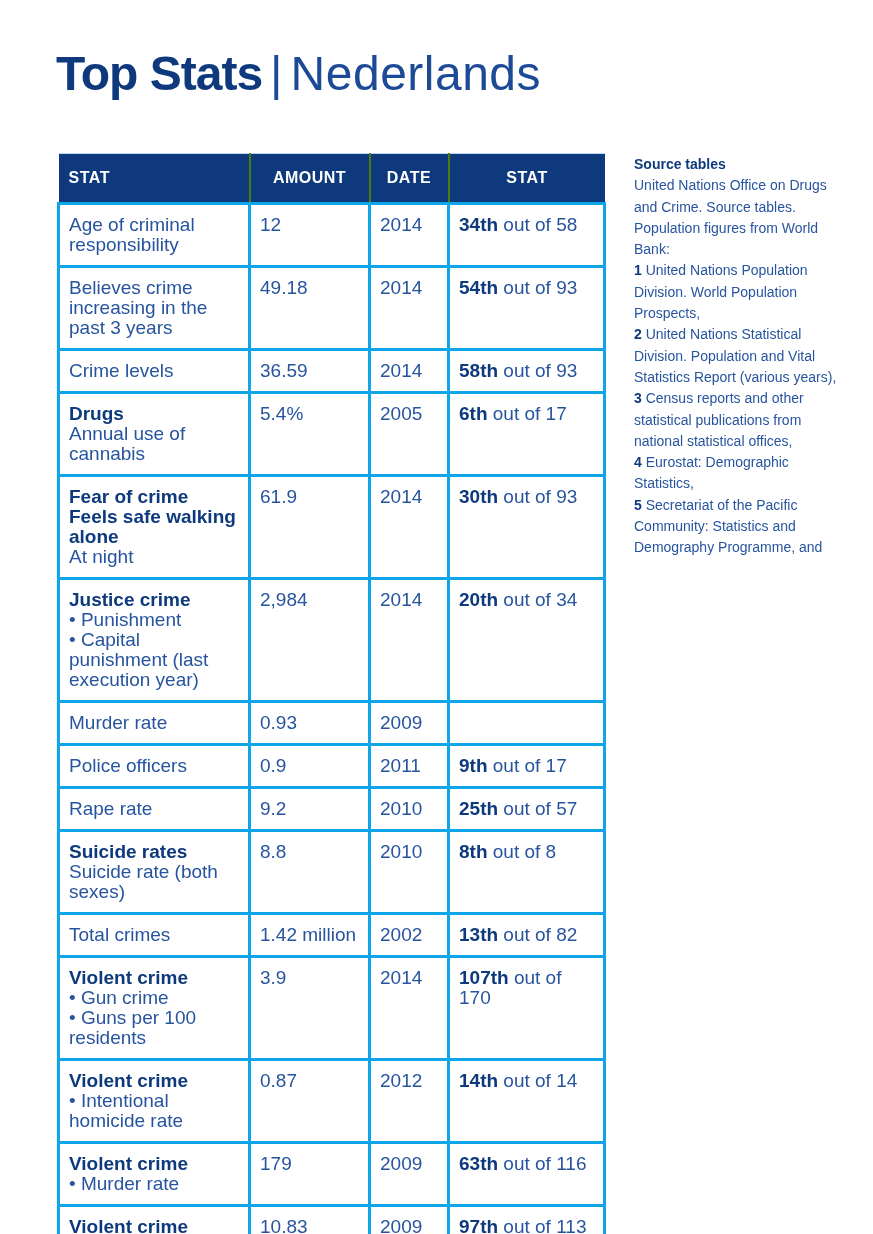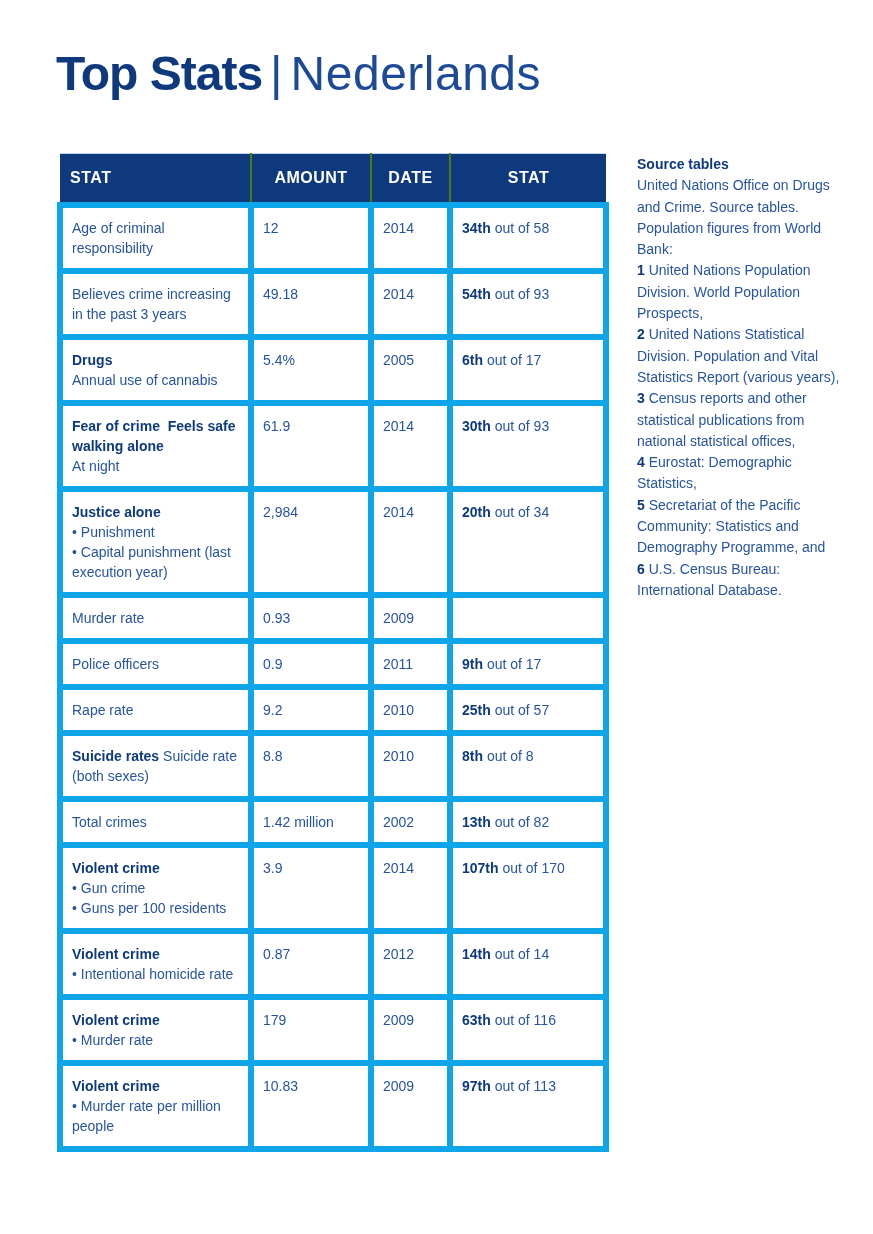--- a/index.html
+++ b/index.html
@@ -27,24 +27,24 @@
   
   table.stats { border-collapse: collapse; width: 546px; table-layout: fixed; }
   table.stats thead th {
     background: #0e3a7d; color: #ffffff;
     font-size: 16px; font-weight: bold; letter-spacing: 0.5px;
     text-align: left; padding: 15px 10px;
     border-top: 1px solid #b9d6f2;
   }
   table.stats thead th + th { border-left: 2px solid #4d7c0f; text-align: center; }
   table.stats tbody td {
-    border: 6px solid #0ea5e9;
+    border: 3px solid #0ea5e9;
     vertical-align: top;
     padding: 10px 10px 10px 9px;
-    font-size: 14px; line-height: 20px;
+    font-size: 19px; line-height: 20px;
     color: #27549f;
   }
   .stat-cell { white-space: pre-wrap; }
   .b { font-weight: bold; color: #0e3a7d; }
 
   
   .sidebar {
     width: 214px; margin-left: 28px; padding-top: 1px;
     font-size: 14px; line-height: 21.3px; color: #27549f;
   }
@@ -82,35 +82,41 @@
           <td>2014</td>
           <td><span class="b">34th</span><span> out of 58</span></td>
         </tr>
         <tr>
           <td class="stat-cell"><span class="b"></span><span>Believes crime increasing in the past 3 years</span></td>
           <td>49.18</td>
           <td>2014</td>
           <td><span class="b">54th</span><span> out of 93</span></td>
         </tr>
         <tr>
+          <td class="stat-cell"><span class="b"></span><span>Crime levels</span></td>
+          <td>36.59</td>
+          <td>2014</td>
+          <td><span class="b">58th</span><span> out of 93</span></td>
+        </tr>
+        <tr>
           <td class="stat-cell"><span class="b">Drugs</span><span>
 Annual use of cannabis</span></td>
           <td>5.4%</td>
           <td>2005</td>
           <td><span class="b">6th</span><span> out of 17</span></td>
         </tr>
         <tr>
           <td class="stat-cell"><span class="b">Fear of crime  Feels safe walking alone</span><span>
 At night</span></td>
           <td>61.9</td>
           <td>2014</td>
           <td><span class="b">30th</span><span> out of 93</span></td>
         </tr>
         <tr>
-          <td class="stat-cell"><span class="b">Justice alone</span><span>
+          <td class="stat-cell"><span class="b">Justice crime</span><span>
 • Punishment
 • Capital punishment (last execution year)</span></td>
           <td>2,984</td>
           <td>2014</td>
           <td><span class="b">20th</span><span> out of 34</span></td>
         </tr>
         <tr>
           <td class="stat-cell"><span class="b"></span><span>Murder rate</span></td>
           <td>0.93</td>
           <td>2009</td>
@@ -173,17 +179,16 @@
     </table>
 
     <div class="sidebar">
       <div class="sidebar-heading">Source tables</div>
       <div>United Nations Office on Drugs and Crime. Source tables. Population figures from World Bank:</div>
       <div><span class="src-num">1</span> <span>United Nations Population Division. World Population Prospects,</span></div>
       <div><span class="src-num">2</span> <span>United Nations Statistical Division. Population and Vital Statistics Report (various years),</span></div>
       <div><span class="src-num">3</span> <span>Census reports and other statistical publications from national statistical offices,</span></div>
       <div><span class="src-num">4</span> <span>Eurostat: Demographic Statistics,</span></div>
       <div><span class="src-num">5</span> <span>Secretariat of the Pacific Community: Statistics and Demography Programme, and</span></div>
-      <div><span class="src-num">6</span> <span>U.S. Census Bureau: International Database.</span></div>
     </div>
 
   </div>
 </div>
 
 </body></html>

